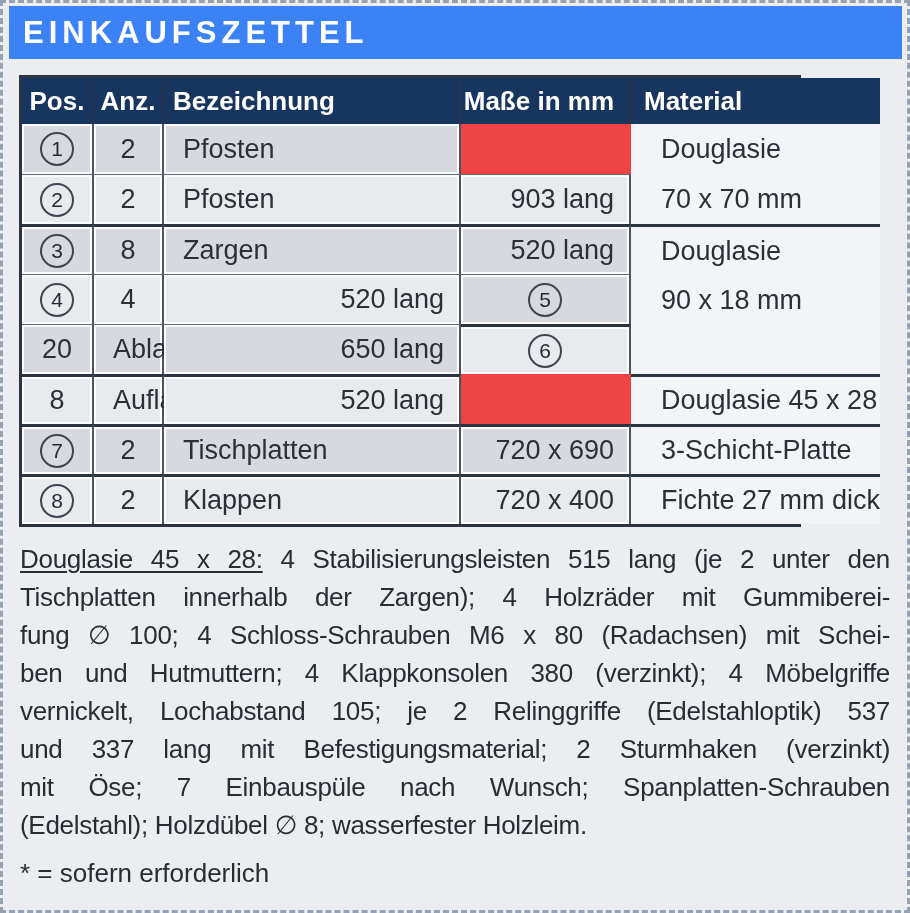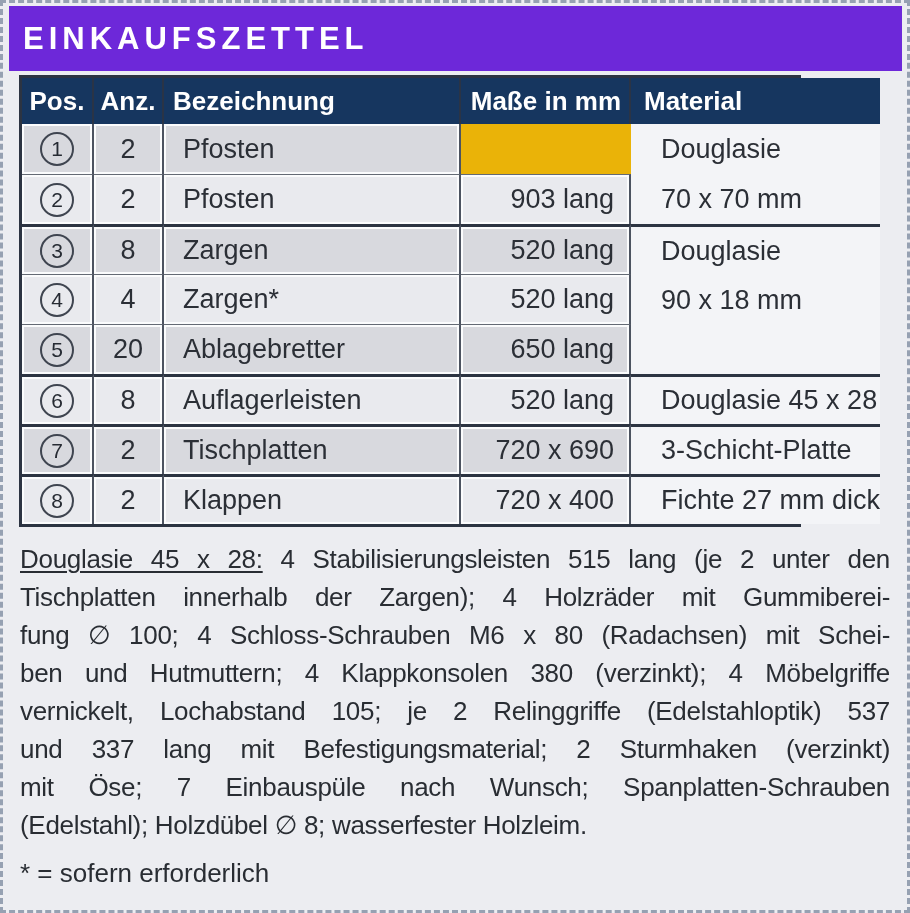--- a/index.html
+++ b/index.html
@@ -12,22 +12,22 @@
     height: 913px;
     background: #ecedf1;
     border: 3px dashed #96a1b2;
     overflow: hidden;
   }
 
   
   .title-bar {
     position: absolute;
     top: 3px; left: 6px; right: 5px;
-    height: 65px;
-    background: #6d28d9;
+    height: 53px;
+    background: #3b82f6;
     display: flex;
     align-items: center;
   }
   .title-bar .title {
     color: #ffffff;
     font-size: 31px;
     font-weight: bold;
     letter-spacing: 5px;
     padding-left: 14px;
     white-space: nowrap;
@@ -36,37 +36,37 @@
   
   .tbl {
     position: absolute;
     top: 72px; left: 16px;
     width: 782px;
     display: grid;
     grid-template-columns: 72px 70px 297px 170px 1fr;
     grid-template-rows: 46px repeat(8, 50px);
     grid-auto-flow: row;
     border: 3px solid #2c3442;
-    background: #eab308;
+    background: #ef4444;
     color: #2b2f36;
     font-size: 27px;
   }
 
   .hcell {
     background: #16365f;
     color: #ffffff;
     font-weight: bold;
     font-size: 26px;
     display: flex;
     align-items: center;
     border-right: 2px solid #2a3446;
     white-space: nowrap;
   }
   .hcell.center { justify-content: center; }
-  .hcell.right  { justify-content: flex-end; padding-right: 8px; }
+  .hcell.right  { justify-content: flex-end; padding-right: 15px; }
   .hcell.left   { padding-left: 9px; }
   .hcell:nth-child(5) { border-right: none; padding-left: 13px; }
 
   .cell {
     display: flex;
     align-items: center;
     border-right: 2px solid #4c5360;
     box-shadow: inset 0 0 0 2px #fbfcfd;
     white-space: nowrap;
   }
@@ -178,21 +178,20 @@
     <div class="mcell span3 thick">
       <div class="mline">Douglasie</div>
       <div class="mline">90 x 18 mm</div>
       <div class="mline"></div>
     </div>
 
     <div class="cell center rowb thin">
         <span class="circle">4</span>
       </div>
     <div class="cell center rowb thin">4</div>
-    <div class="cell left rowb thin">Zargen*</div>
     <div class="cell right rowb thin">520 lang</div>
 
     <div class="cell center rowa thin">
         <span class="circle">5</span>
       </div>
     <div class="cell center rowa thin">20</div>
     <div class="cell left rowa thin">Ablagebretter</div>
     <div class="cell right rowa thin">650 lang</div>
 
     <div class="cell center rowb thick">

